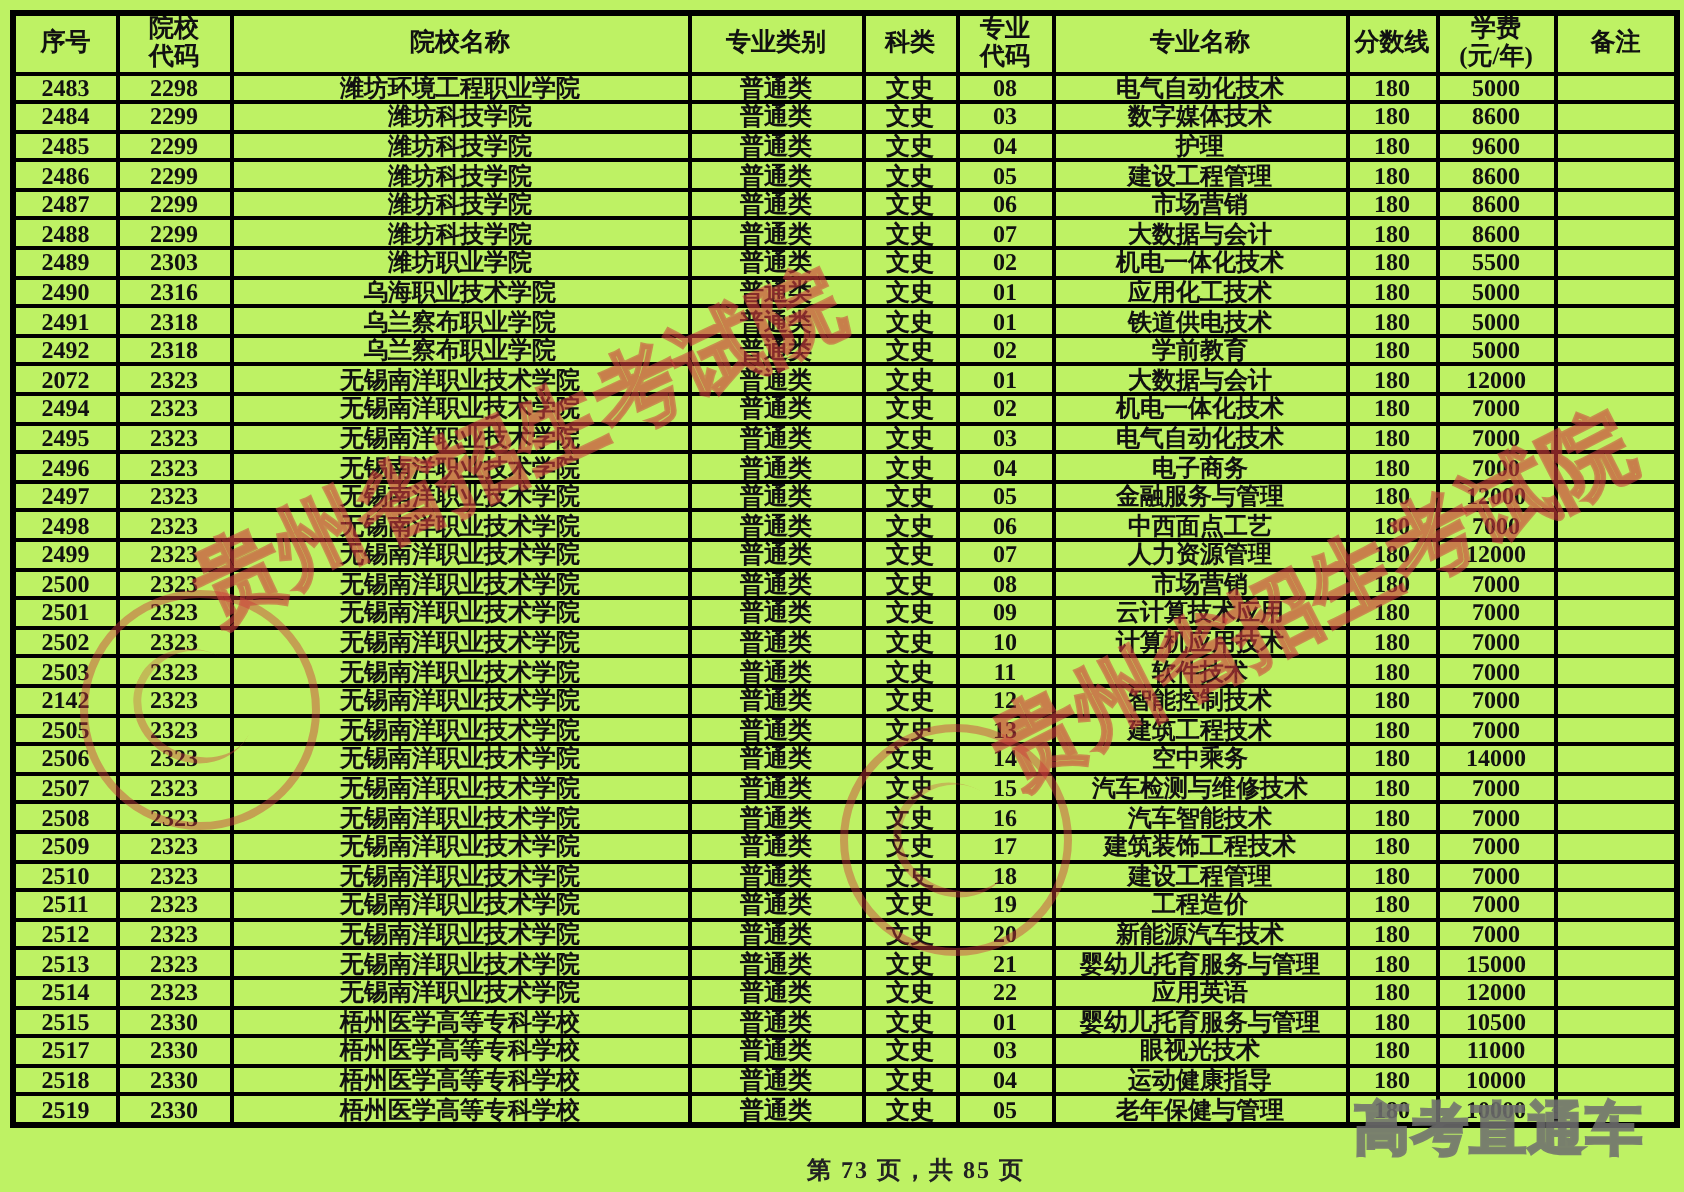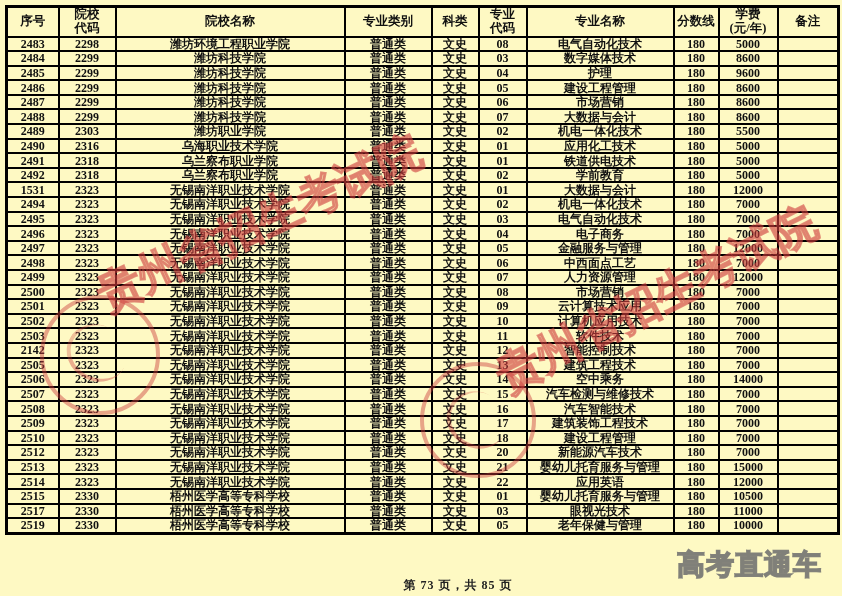--- a/index.html
+++ b/index.html
@@ -1,19 +1,19 @@
 <!DOCTYPE html>
 <html><head>
 <meta charset="utf-8">
 <style>
   html,body{margin:0;padding:0;background:#e8e8e8;}
   .page{
     position:relative;
     width:842px;height:596px;
-    background:#fef9c3;
+    background:#bef264;
     overflow:hidden;
     font-family:"Liberation Serif","DejaVu Serif",serif;
     color:#111;
   }
   table.score-table{
     position:absolute;left:5px;top:5px;
     width:832px;
     border-collapse:collapse;
     table-layout:fixed;
     border:3px solid #000;
@@ -233,21 +233,21 @@
           <td>乌兰察布职业学院</td>
           <td>普通类</td>
           <td>文史</td>
           <td>02</td>
           <td>学前教育</td>
           <td>180</td>
           <td>5000</td>
           <td></td>
         </tr>
         <tr>
-          <td>1531</td>
+          <td>2072</td>
           <td>2323</td>
           <td>无锡南洋职业技术学院</td>
           <td>普通类</td>
           <td>文史</td>
           <td>01</td>
           <td>大数据与会计</td>
           <td>180</td>
           <td>12000</td>
           <td></td>
         </tr>
@@ -444,20 +444,32 @@
           <td></td>
         </tr>
         <tr>
           <td>2510</td>
           <td>2323</td>
           <td>无锡南洋职业技术学院</td>
           <td>普通类</td>
           <td>文史</td>
           <td>18</td>
           <td>建设工程管理</td>
+          <td>180</td>
+          <td>7000</td>
+          <td></td>
+        </tr>
+        <tr>
+          <td>2511</td>
+          <td>2323</td>
+          <td>无锡南洋职业技术学院</td>
+          <td>普通类</td>
+          <td>文史</td>
+          <td>19</td>
+          <td>工程造价</td>
           <td>180</td>
           <td>7000</td>
           <td></td>
         </tr>
         <tr>
           <td>2512</td>
           <td>2323</td>
           <td>无锡南洋职业技术学院</td>
           <td>普通类</td>
           <td>文史</td>
@@ -506,20 +518,32 @@
         <tr>
           <td>2517</td>
           <td>2330</td>
           <td>梧州医学高等专科学校</td>
           <td>普通类</td>
           <td>文史</td>
           <td>03</td>
           <td>眼视光技术</td>
           <td>180</td>
           <td>11000</td>
+          <td></td>
+        </tr>
+        <tr>
+          <td>2518</td>
+          <td>2330</td>
+          <td>梧州医学高等专科学校</td>
+          <td>普通类</td>
+          <td>文史</td>
+          <td>04</td>
+          <td>运动健康指导</td>
+          <td>180</td>
+          <td>10000</td>
           <td></td>
         </tr>
         <tr>
           <td>2519</td>
           <td>2330</td>
           <td>梧州医学高等专科学校</td>
           <td>普通类</td>
           <td>文史</td>
           <td>05</td>
           <td>老年保健与管理</td>

